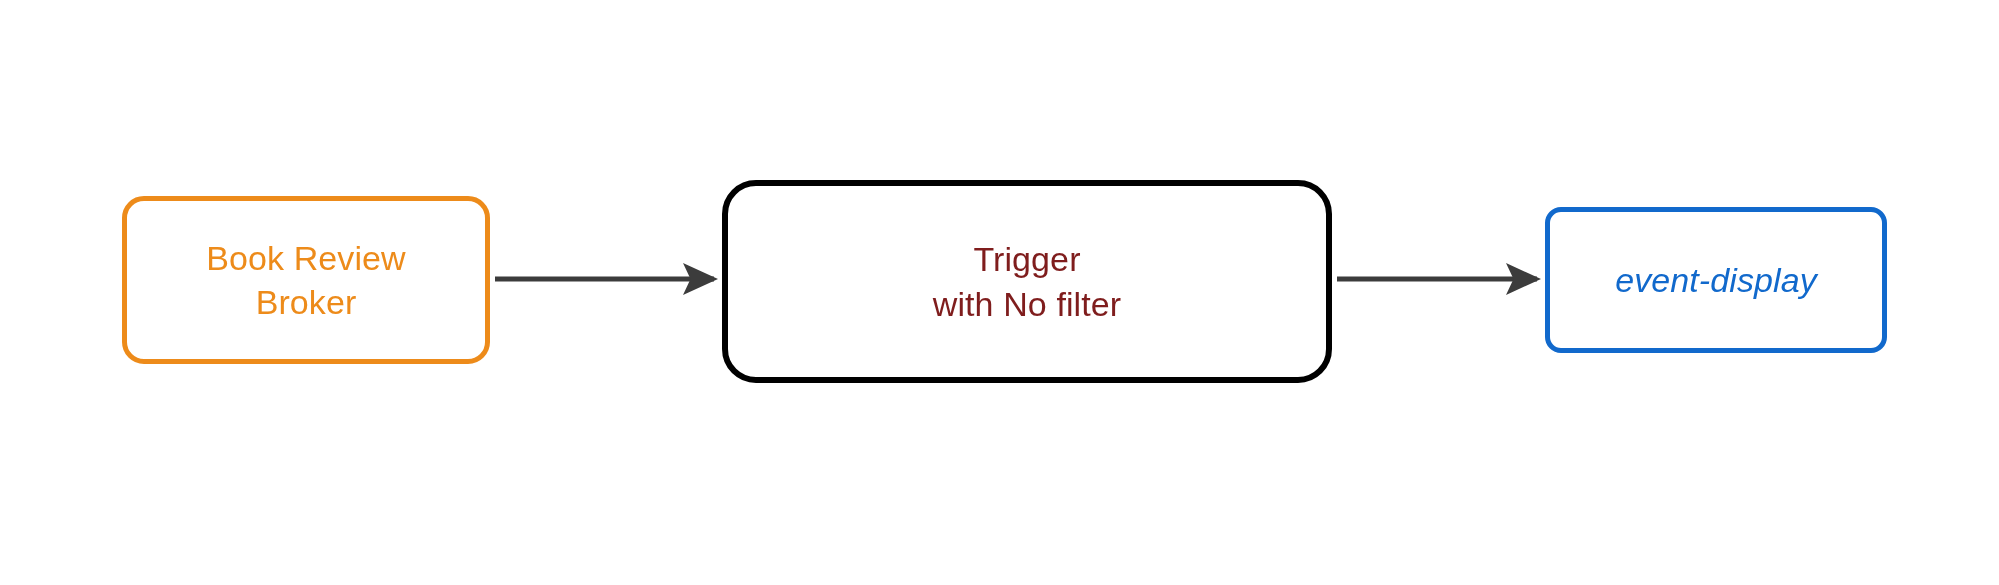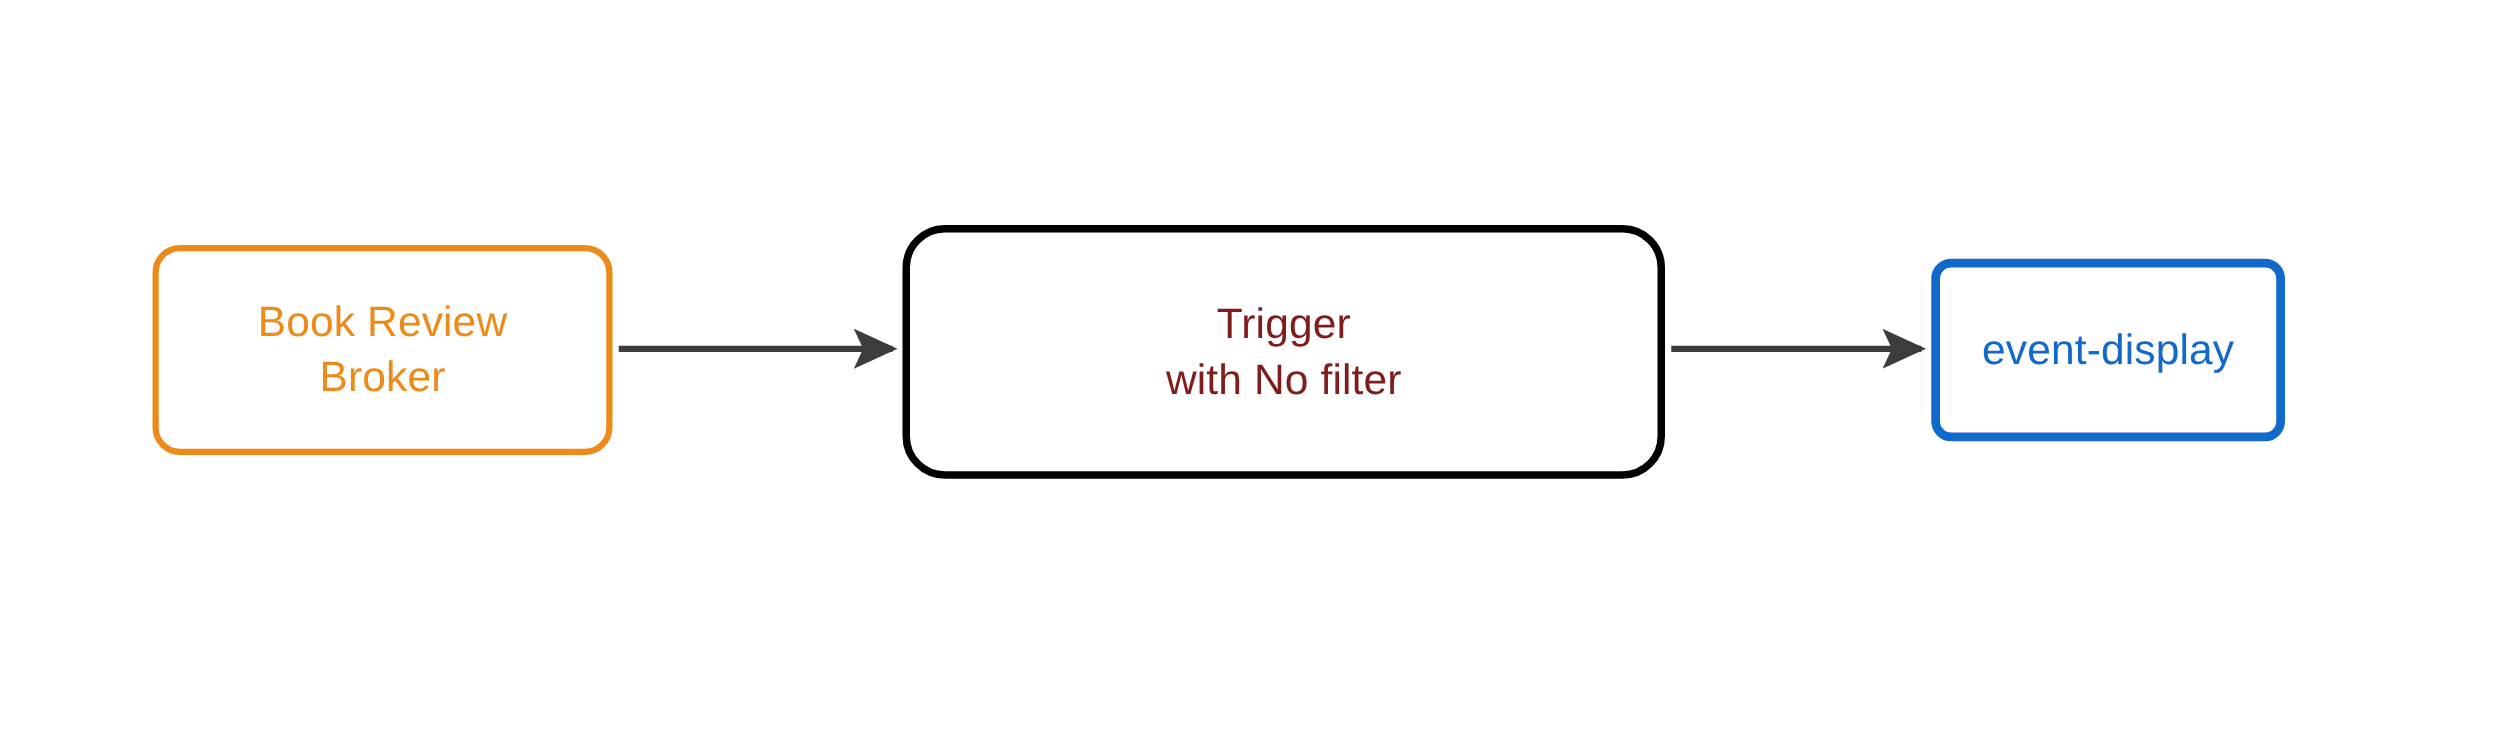--- a/index.html
+++ b/index.html
@@ -59,24 +59,25 @@
   }
   #node-trigger .node-label {
     color: #161616;
     font-size: 34px;
   }
 
   
   #node-sink {
     left: 1545px;
     top: 207px;
-    width: 283px;
+    width: 342px;
     height: 146px;
-    border: 7px solid #22c55e;
+    border: 5px solid #22c55e;
     border-radius: 16px;
+    font-style: italic;
   }
   #node-sink .node-label {
     color: #1169cc;
     font-size: 34px;
   }
 
   
   .edge {
     position: absolute;
     top: 0;

